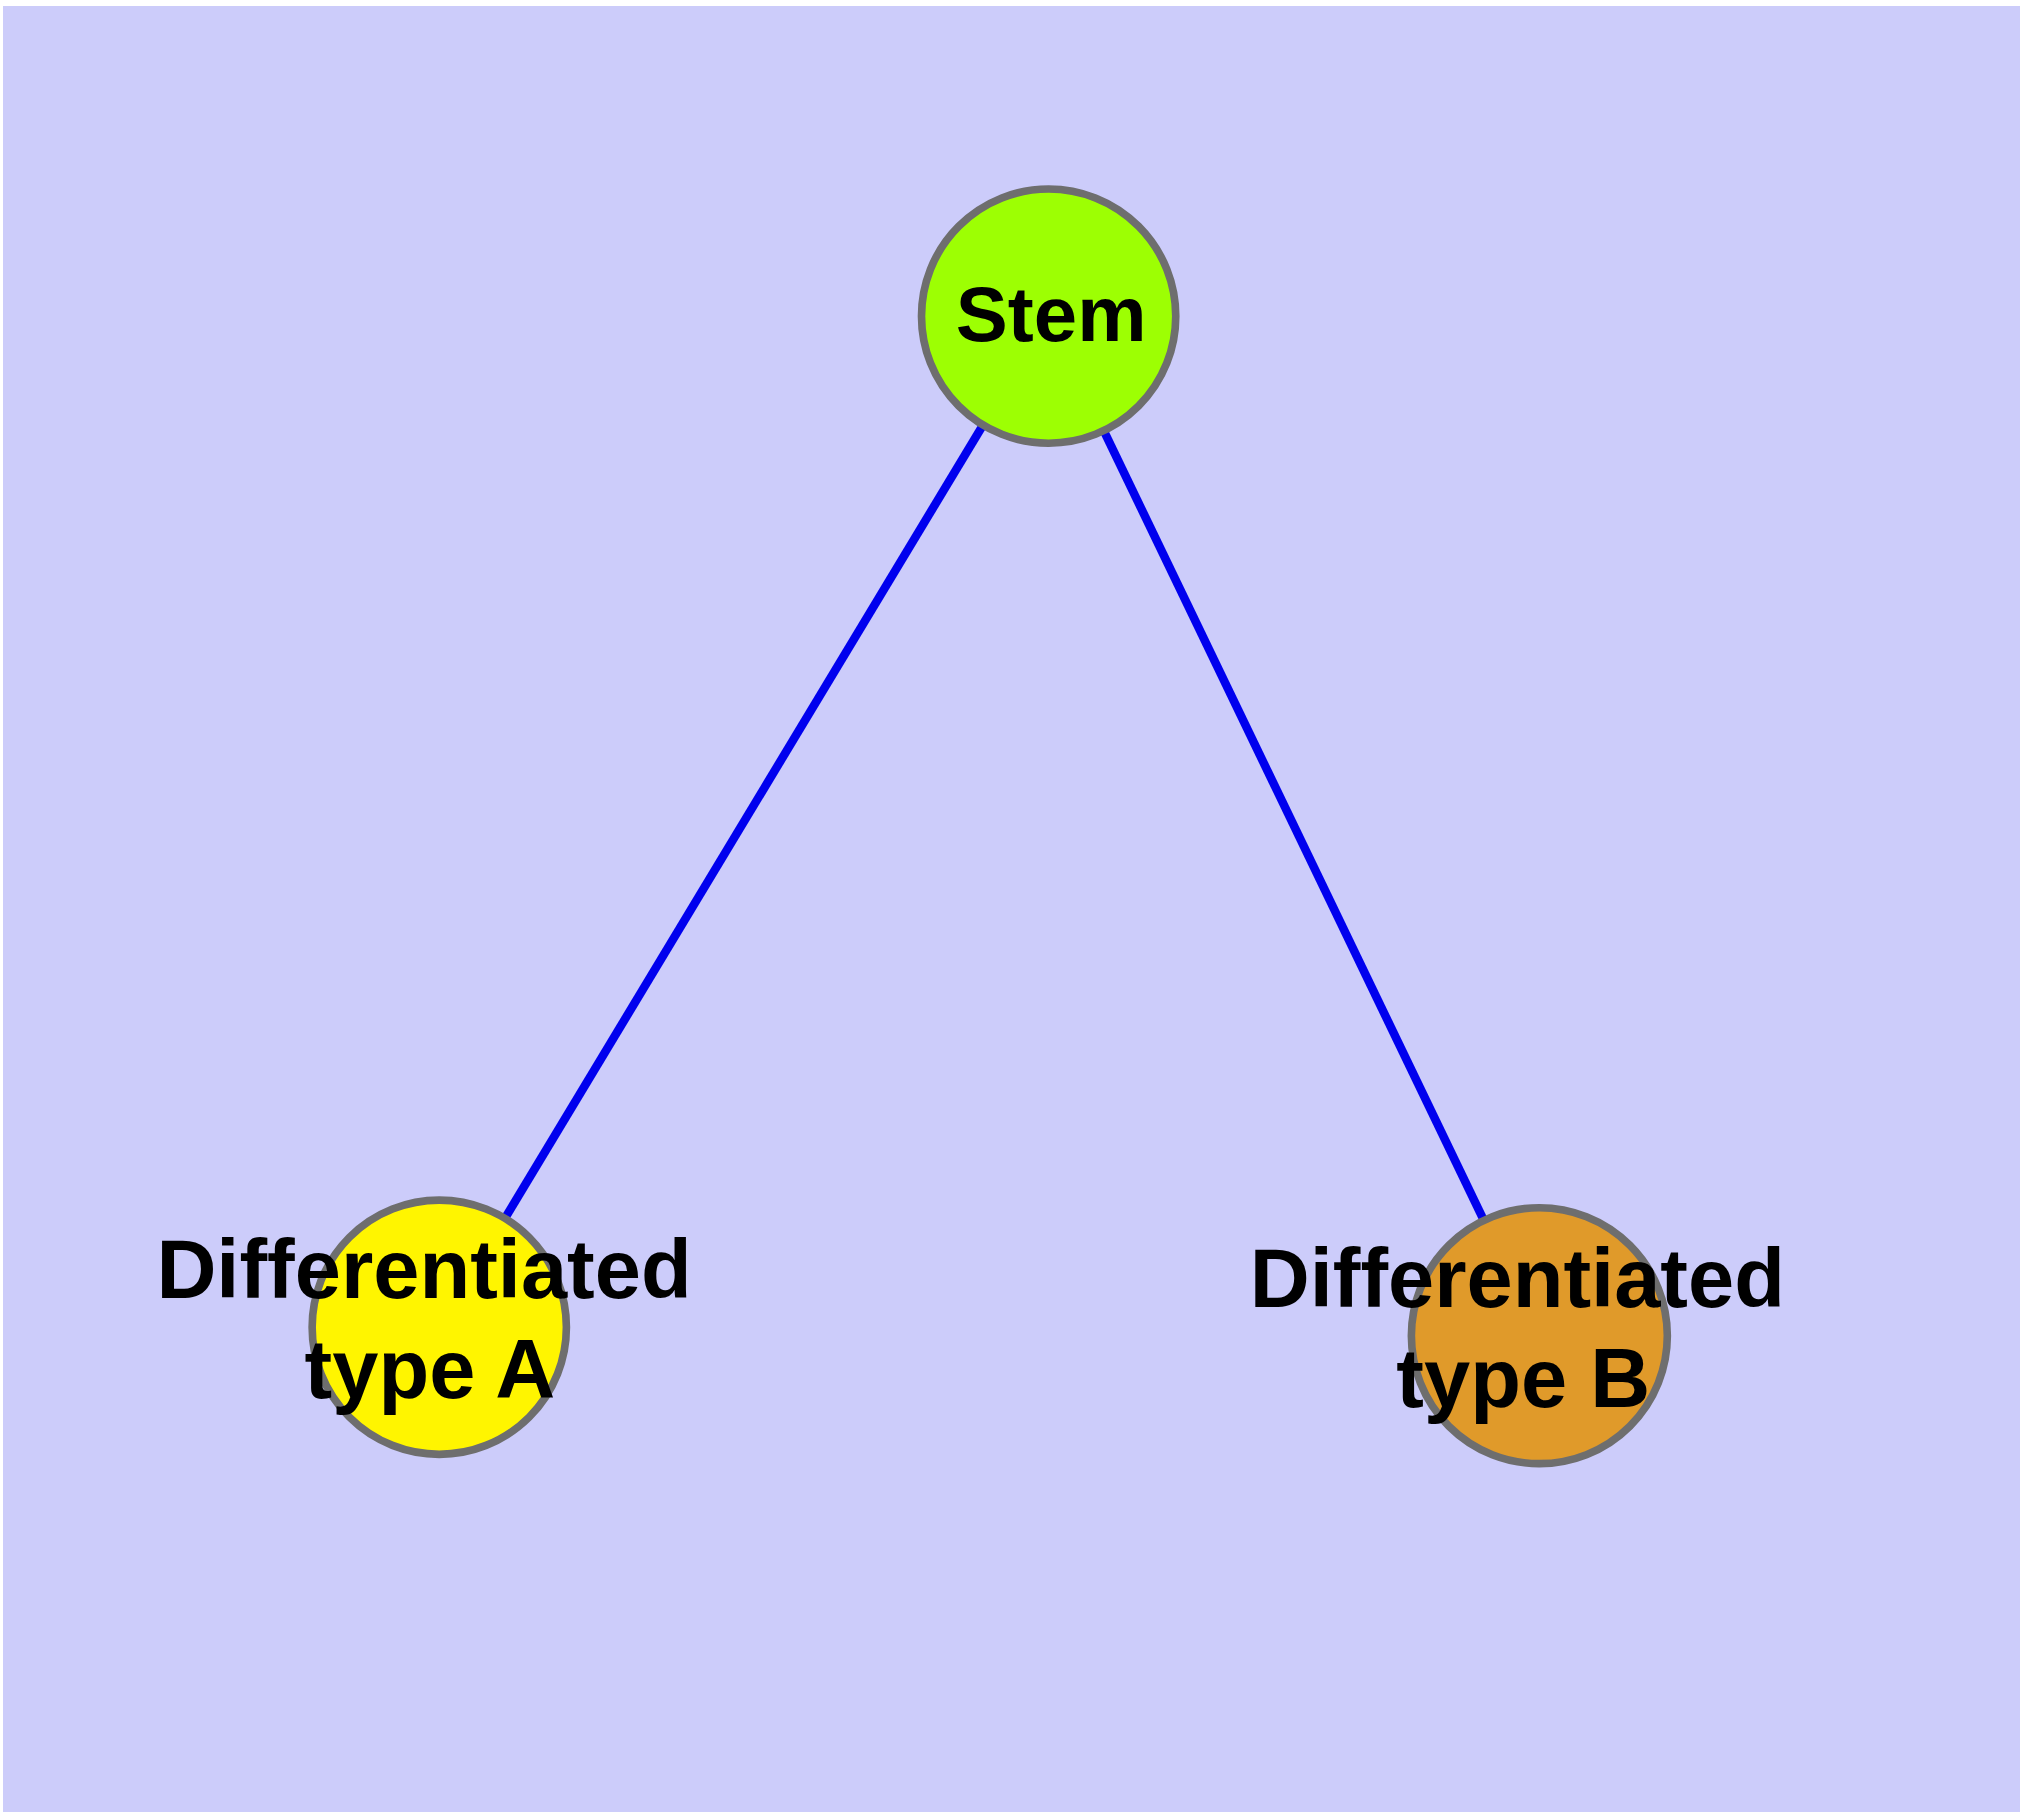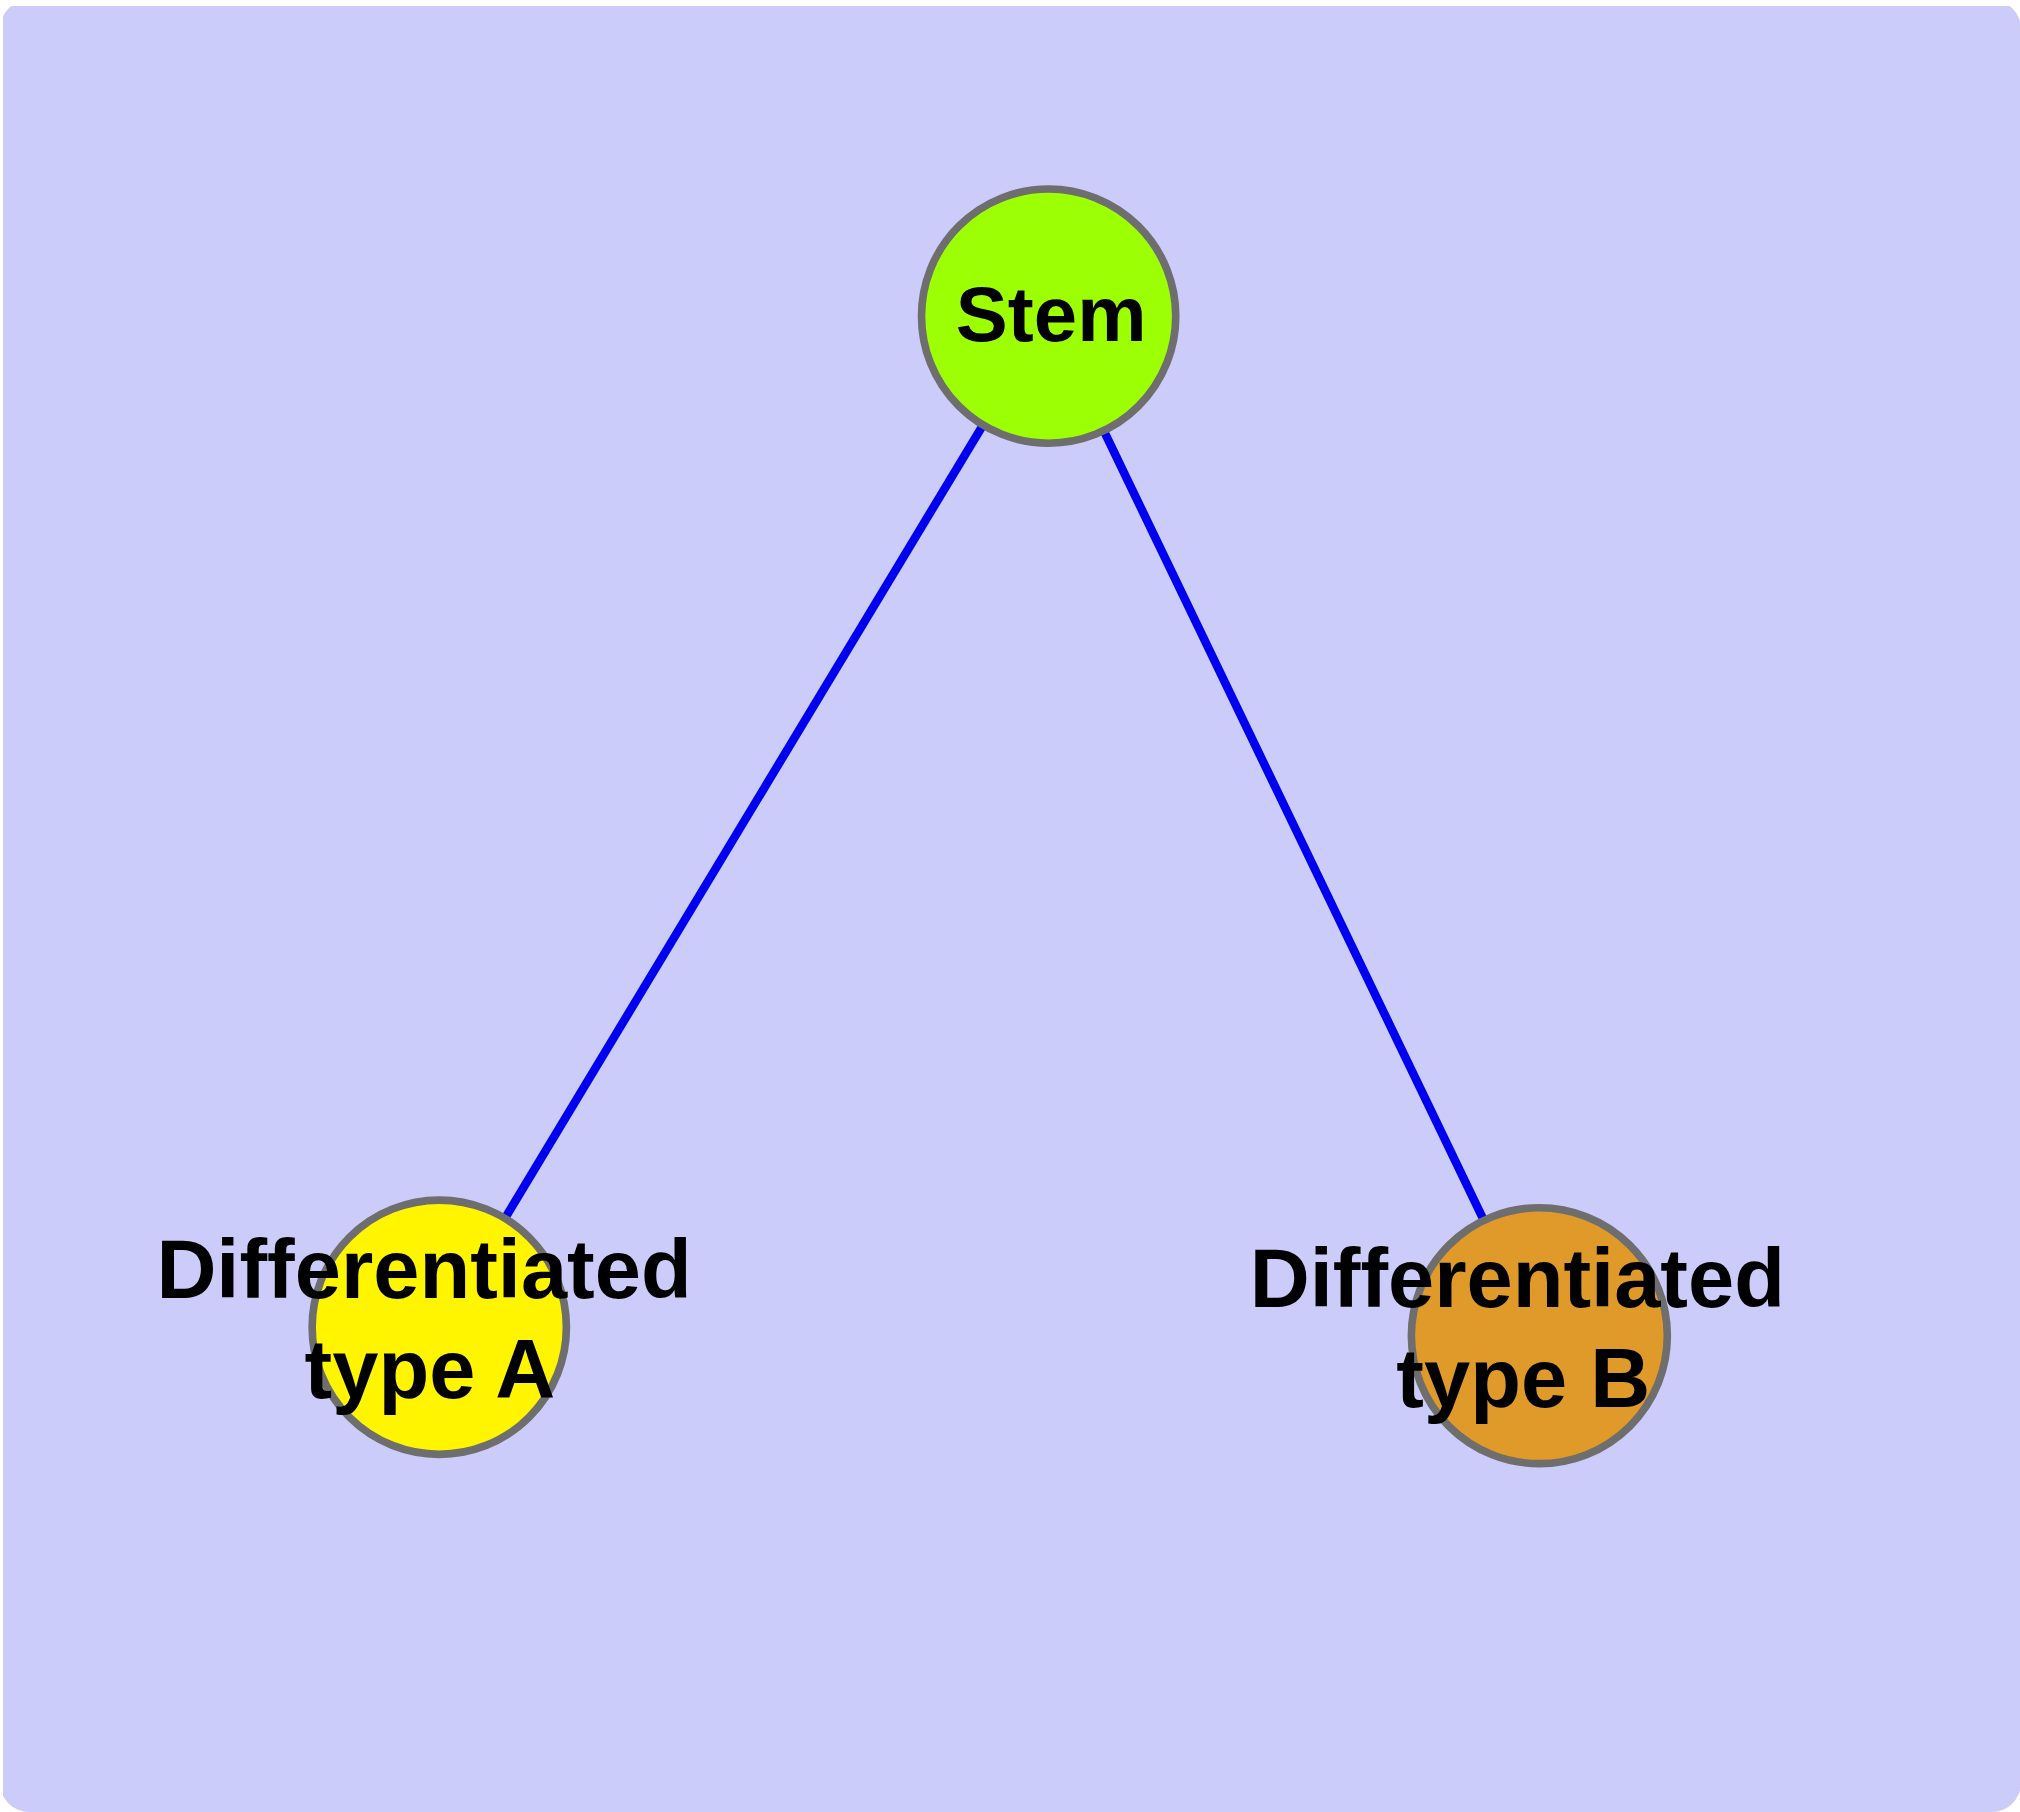--- a/index.html
+++ b/index.html
@@ -7,21 +7,20 @@
     padding: 0;
     background: #ffffff;
   }
   #canvas {
     position: relative;
     width: 2021px;
     height: 1812px;
     background: #ffffff;
     overflow: hidden;
     font-family: "Liberation Sans", sans-serif;
-    border-radius: 29px;
   }
   #plot-area {
     position: absolute;
     left: 2.5px;
     top: 6px;
     width: 2018px;
     height: 1806px;
     background: #ccccfa;
   }
   #graph-svg {

